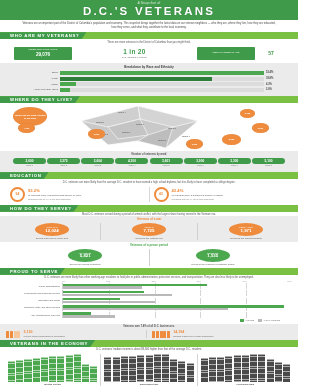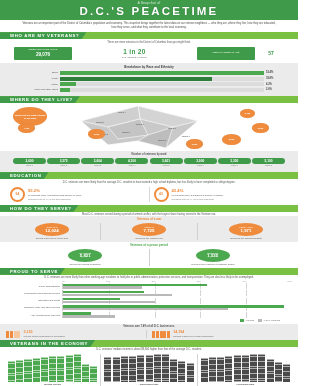--- a/index.html
+++ b/index.html
@@ -166,21 +166,21 @@
   .sm-cap { text-align:center; font-size:2.3px; font-weight:bold; color:#555; margin-top:1px; }
   .sm-sub { text-align:center; font-size:2px; color:#999; }
 </style>
 </head>
 <body>
 
 <div class="page">
 
   <div class="hero">
     <div class="hero-kicker">A Snapshot of</div>
-    <div class="hero-title">D.C.'S PEACETIME</div>
+    <div class="hero-title">D.C.'S VETERANS</div>
   </div>
   <div class="hero-sub">Veterans are an important part of the District of Columbia's population and economy. This snapshot brings together the latest data on our veteran neighbors — who they are, where they live, how they are educated, how they serve, and what they contribute to the local economy.</div>
 
   <div class="banner">
     <div class="tab">
       <span>WHO ARE MY VETERANS?</span>
     </div>
   </div>
   <div class="band white">
     <div class="note">There are more veterans in the District of Columbia than you might think.</div>

